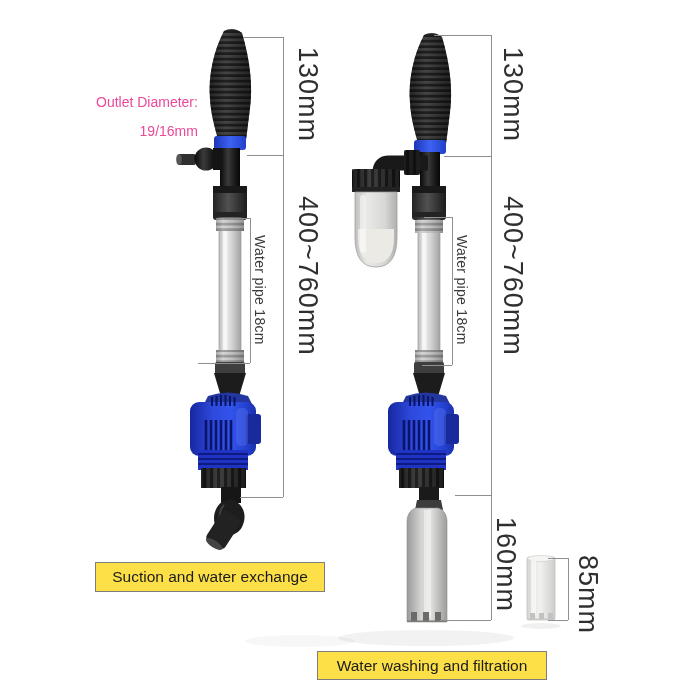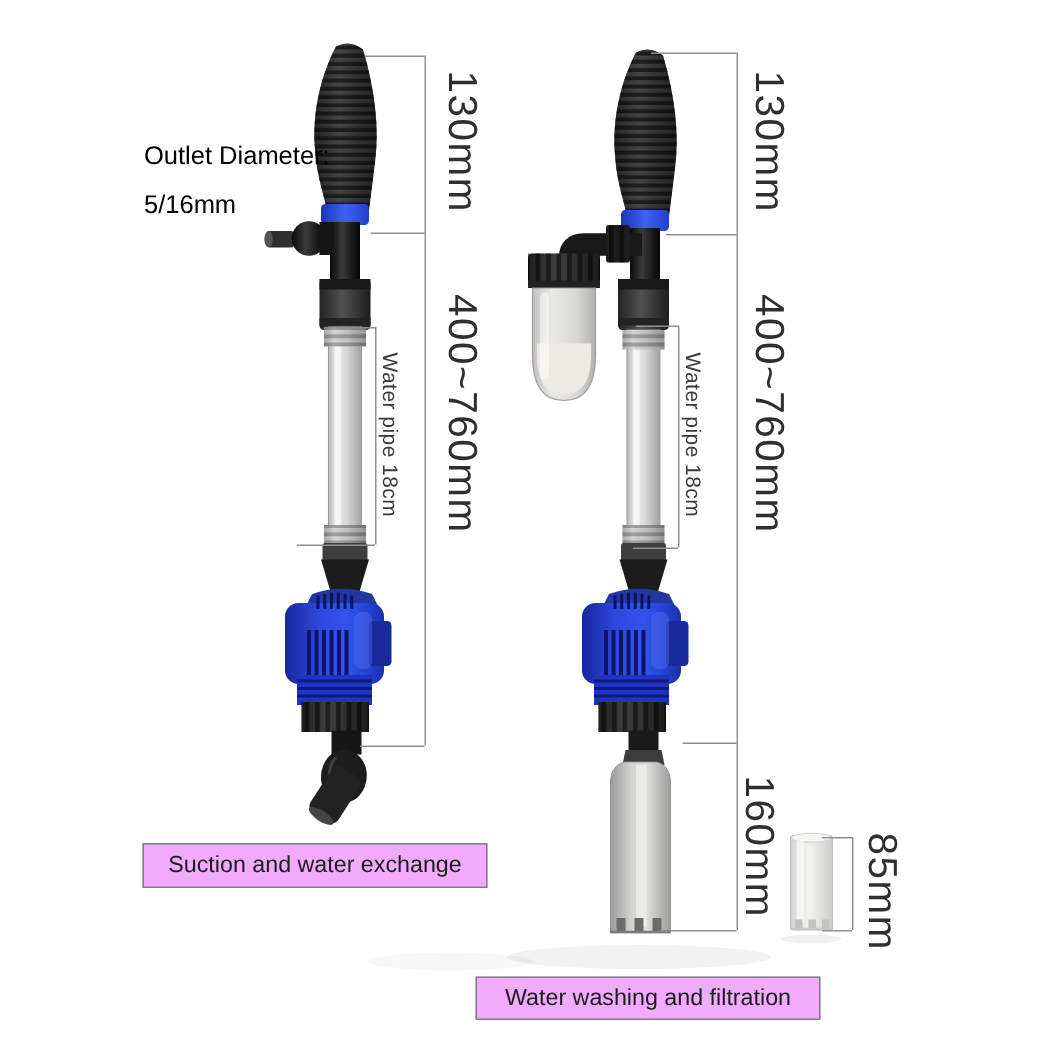--- a/index.html
+++ b/index.html
@@ -14,26 +14,26 @@
   .dl.v{width:1.4px;}
   .dl.h{height:1.4px;}
   
   .vtext{
     position:absolute;writing-mode:vertical-rl;white-space:nowrap;
     color:var(--dim-text,#2f2f2f);
   }
   .vtext.big{font-size:27px;letter-spacing:1px;}
   .vtext.small{font-size:14px;letter-spacing:0.3px;color:#3a3a3a;}
   
-  .note{position:absolute;font-size:17px;color:#000000;}
+  .note{position:absolute;font-size:14px;color:#ec4899;text-align:right;}
   .note .l2{margin-top:13px;}
   
   .caption{
     position:absolute;display:flex;align-items:center;justify-content:center;
-    border:1.5px solid var(--box-border,#7e7e7e);background:#f0abfc;
+    border:1.5px solid var(--box-border,#7e7e7e);background:#fde047;
     font-size:15.5px;color:#1c1c1c;
   }
 </style>
 </head>
 <body>
 
 <div class="stage">
 
   <svg class="art" viewBox="0 0 700 700" aria-hidden="true">
     <defs>
@@ -259,19 +259,19 @@
 
   <div class="vtext big" style="left:497px;top:47px">130mm</div>
   <div class="vtext big" style="left:497px;top:196px">400~760mm</div>
   <div class="vtext small" style="left:454px;top:235px">Water pipe 18cm</div>
   <div class="vtext big" style="left:490px;top:517px">160mm</div>
 
   <div class="vtext big" style="left:572px;top:555px">85mm</div>
 
   <div class="note" style="left:96px;top:94px">
     <div>Outlet Diameter:</div>
-    <div class="l2">5/16mm</div>
+    <div class="l2">19/16mm</div>
   </div>
 
   <div class="caption" style="left:95px;top:562px;width:228px;height:28px">Suction and water exchange</div>
   <div class="caption" style="left:317px;top:651px;width:228px;height:27px">Water washing and filtration</div>
 
 </div>
 
 </body></html>

